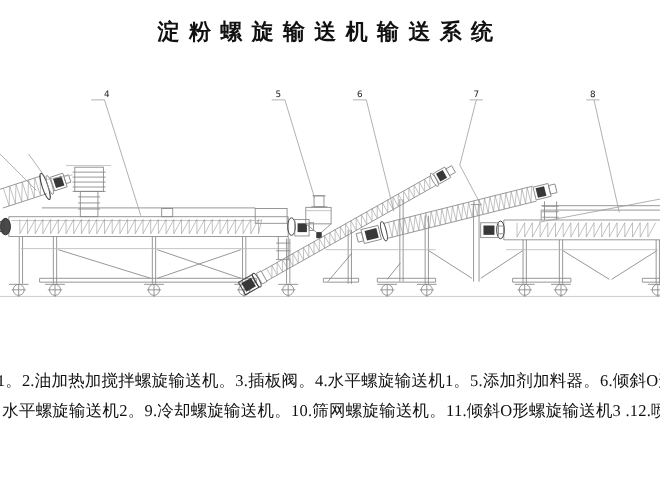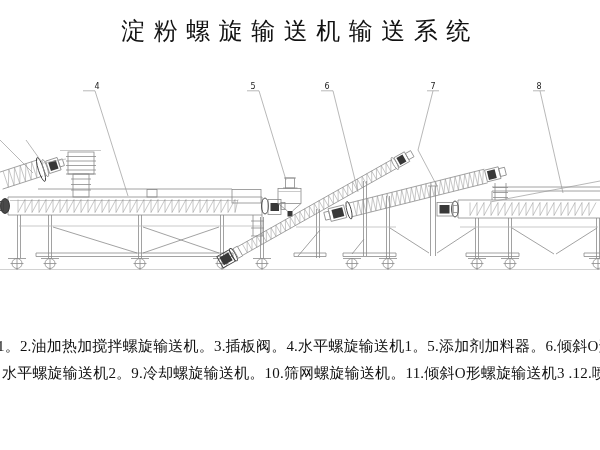--- a/index.html
+++ b/index.html
@@ -1,19 +1,19 @@
 <!DOCTYPE html>
 <html><head>
 <meta charset="utf-8">
 <style>
   html,body{margin:0;padding:0;background:#fff;}
   body{width:600px;height:450px;position:relative;overflow:hidden;
        font-family:"Liberation Serif","DejaVu Serif",serif;color:#111;}
   .title{position:absolute;top:15px;left:0;width:600px;text-align:center;
-         font-size:24px;font-weight:400;letter-spacing:8.5px;white-space:nowrap;}
+         font-size:20px;font-weight:700;letter-spacing:8.5px;white-space:nowrap;}
   .stage{position:absolute;top:0;left:0;}
   .cap{position:absolute;left:0;width:620px;font-size:15px;white-space:nowrap;
        letter-spacing:0.2px;}
   .cap1{top:337px;left:-3px;}
   .cap2{top:364px;left:2px;}
   .ln{stroke:#8a8a8a;fill:none;stroke-width:.8;}
   .lt{stroke:#b3b3b3;fill:none;stroke-width:.7;}
   .dk{stroke:#424242;fill:none;stroke-width:.9;}
   .fd{fill:#383838;stroke:none;}
   .gd{stroke:#c6c6c6;fill:none;stroke-width:.8;}

